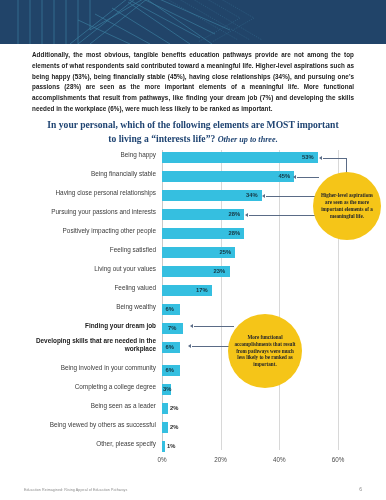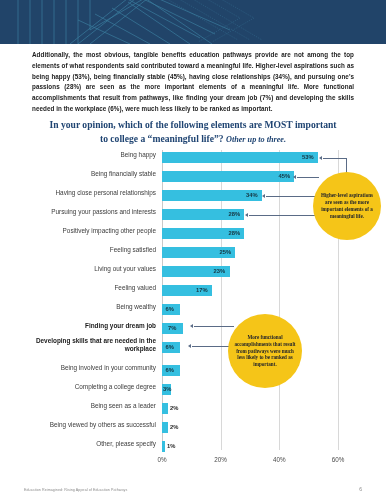--- a/index.html
+++ b/index.html
@@ -168,22 +168,22 @@
         <path d="M186 -5 L262 40"></path>
         <path d="M200 -5 L240 18 L198 42"></path>
         <path d="M214 -5 L254 18 L212 42"></path>
       </g>
     </svg>
   </div>
 
   <p class="intro">Additionally, the most obvious, tangible benefits education pathways provide are not among the top elements of what respondents said contributed toward a meaningful life. Higher-level aspirations such as being happy (53%), being financially stable (45%), having close relationships (34%), and pursuing one's passions (28%) are seen as the more important elements of a meaningful life. More functional accomplishments that result from pathways, like finding your dream job (7%) and developing the skills needed in the workplace (6%), were much less likely to be ranked as important.</p>
 
   <div class="chart-title">
-    <span>In your opinion, which of the following elements are MOST important</span><br>
-    <span>to college a “meaningful life”?</span>
+    <span>In your personal, which of the following elements are MOST important</span><br>
+    <span>to living a “interests life”?</span>
     <span class="sub">Other up to three.</span>
   </div>
 
   <div class="chart">
 
     <div class="plot">
       <div class="axis-base"></div>
       <div class="gridline" style="left:58.6px"></div>
       <div class="gridline" style="left:117.3px"></div>
       <div class="gridline" style="left:176px"></div>

